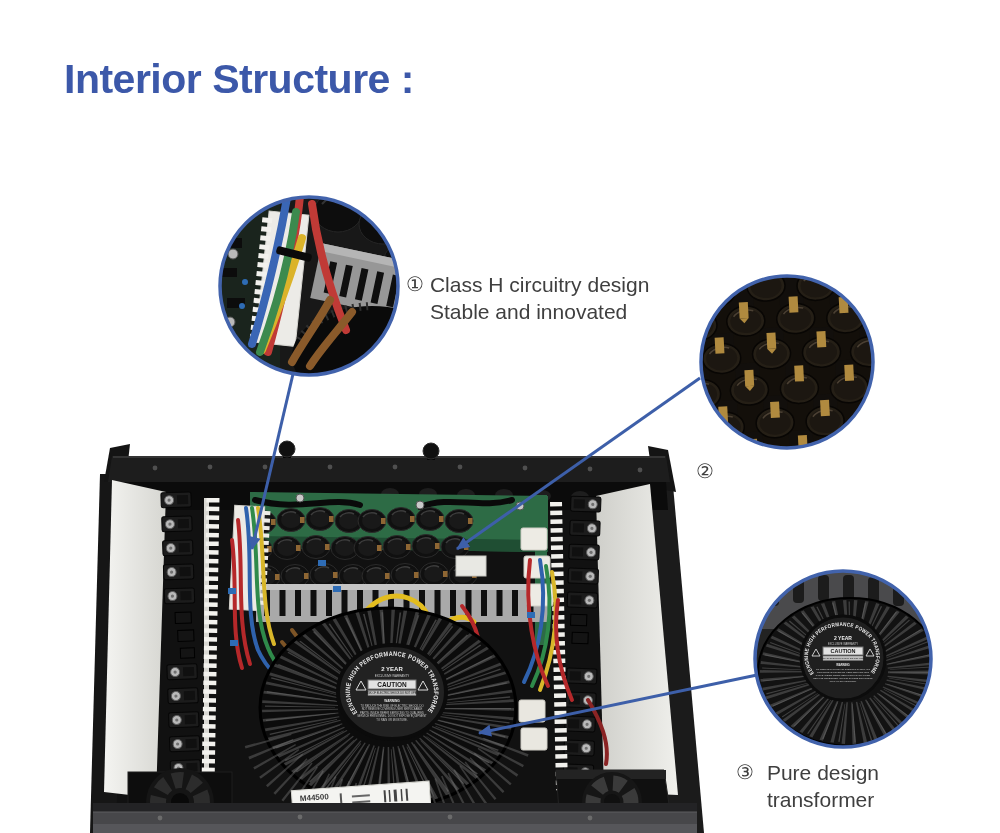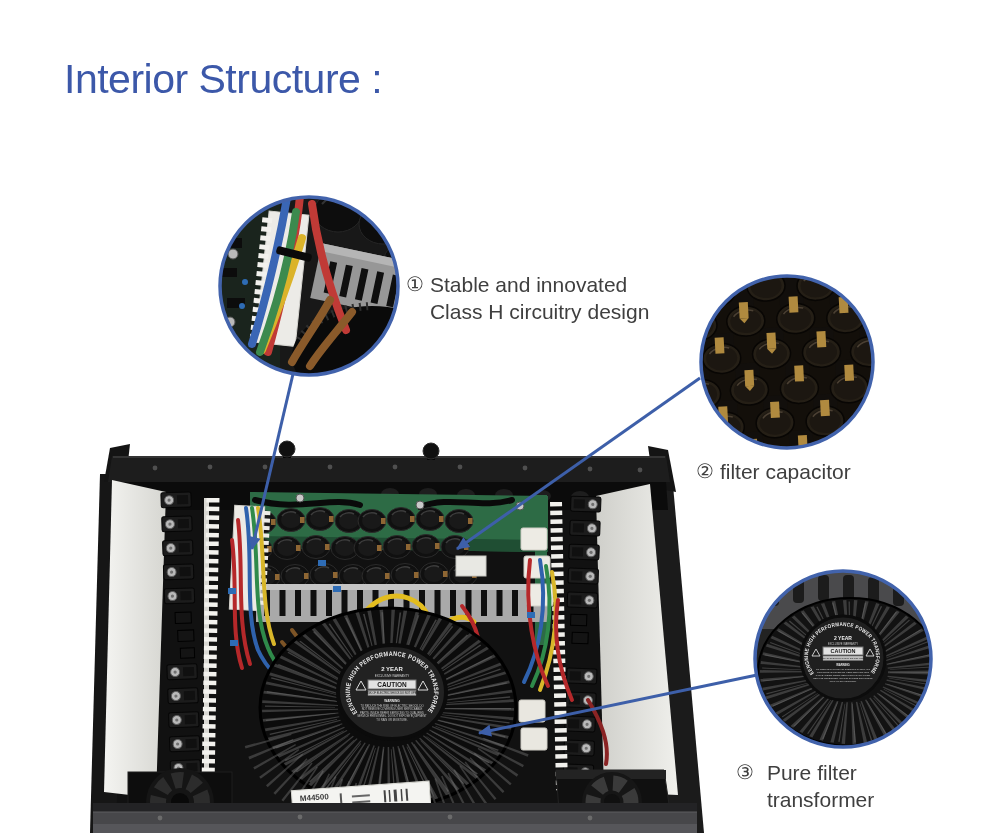--- a/index.html
+++ b/index.html
@@ -1,19 +1,19 @@
 <!DOCTYPE html>
 <html><head>
 <meta charset="utf-8">
 <style>
   html,body{margin:0;padding:0;background:#ffffff;}
   #stage{position:relative;width:1000px;height:833px;background:#ffffff;overflow:hidden;
          font-family:"Liberation Sans", sans-serif;}
   #photo-svg{position:absolute;left:0;top:0;width:1000px;height:833px;}
-  .page-title{position:absolute;left:64px;top:56px;font-size:41px;font-weight:normal;
+  .page-title{position:absolute;left:64px;top:56px;font-size:41px;font-weight:bold;
               letter-spacing:-0.5px;color:#3c58a9;}
   .callout{position:absolute;display:flex;align-items:flex-start;
            font-size:21px;line-height:27px;color:#3f3f3f;}
   .callout .num{font-size:20px;line-height:27px;margin-right:6px;color:#3f3f3f;}
   .callout.c3 .num{margin-right:13px;}
   .callout .lines span{display:block;}
 </style>
 </head>
 <body>
 
@@ -454,33 +454,32 @@
       </g>
       <circle cx="843" cy="659" r="88" fill="none" stroke="#4263ac" stroke-width="3.5"></circle>
     </g>
   </svg>
 
   <div class="page-title">Interior Structure :</div>
 
   <div class="callout c1" style="left:406px;top:271px">
     <span class="num">①</span>
     <span class="lines">
+      <span>Class H circuitry design</span>
       <span>Stable and innovated</span>
-      <span>Class H circuitry design</span>
     </span>
   </div>
 
   <div class="callout c2" style="left:696px;top:458px">
     <span class="num">②</span>
     <span class="lines">
-      <span>filter capacitor</span>
     </span>
   </div>
 
   <div class="callout c3" style="left:736px;top:759px">
     <span class="num">③</span>
     <span class="lines">
-      <span>Pure filter</span>
+      <span>Pure design</span>
       <span>transformer</span>
     </span>
   </div>
 
 </div>
 
 </body></html>

